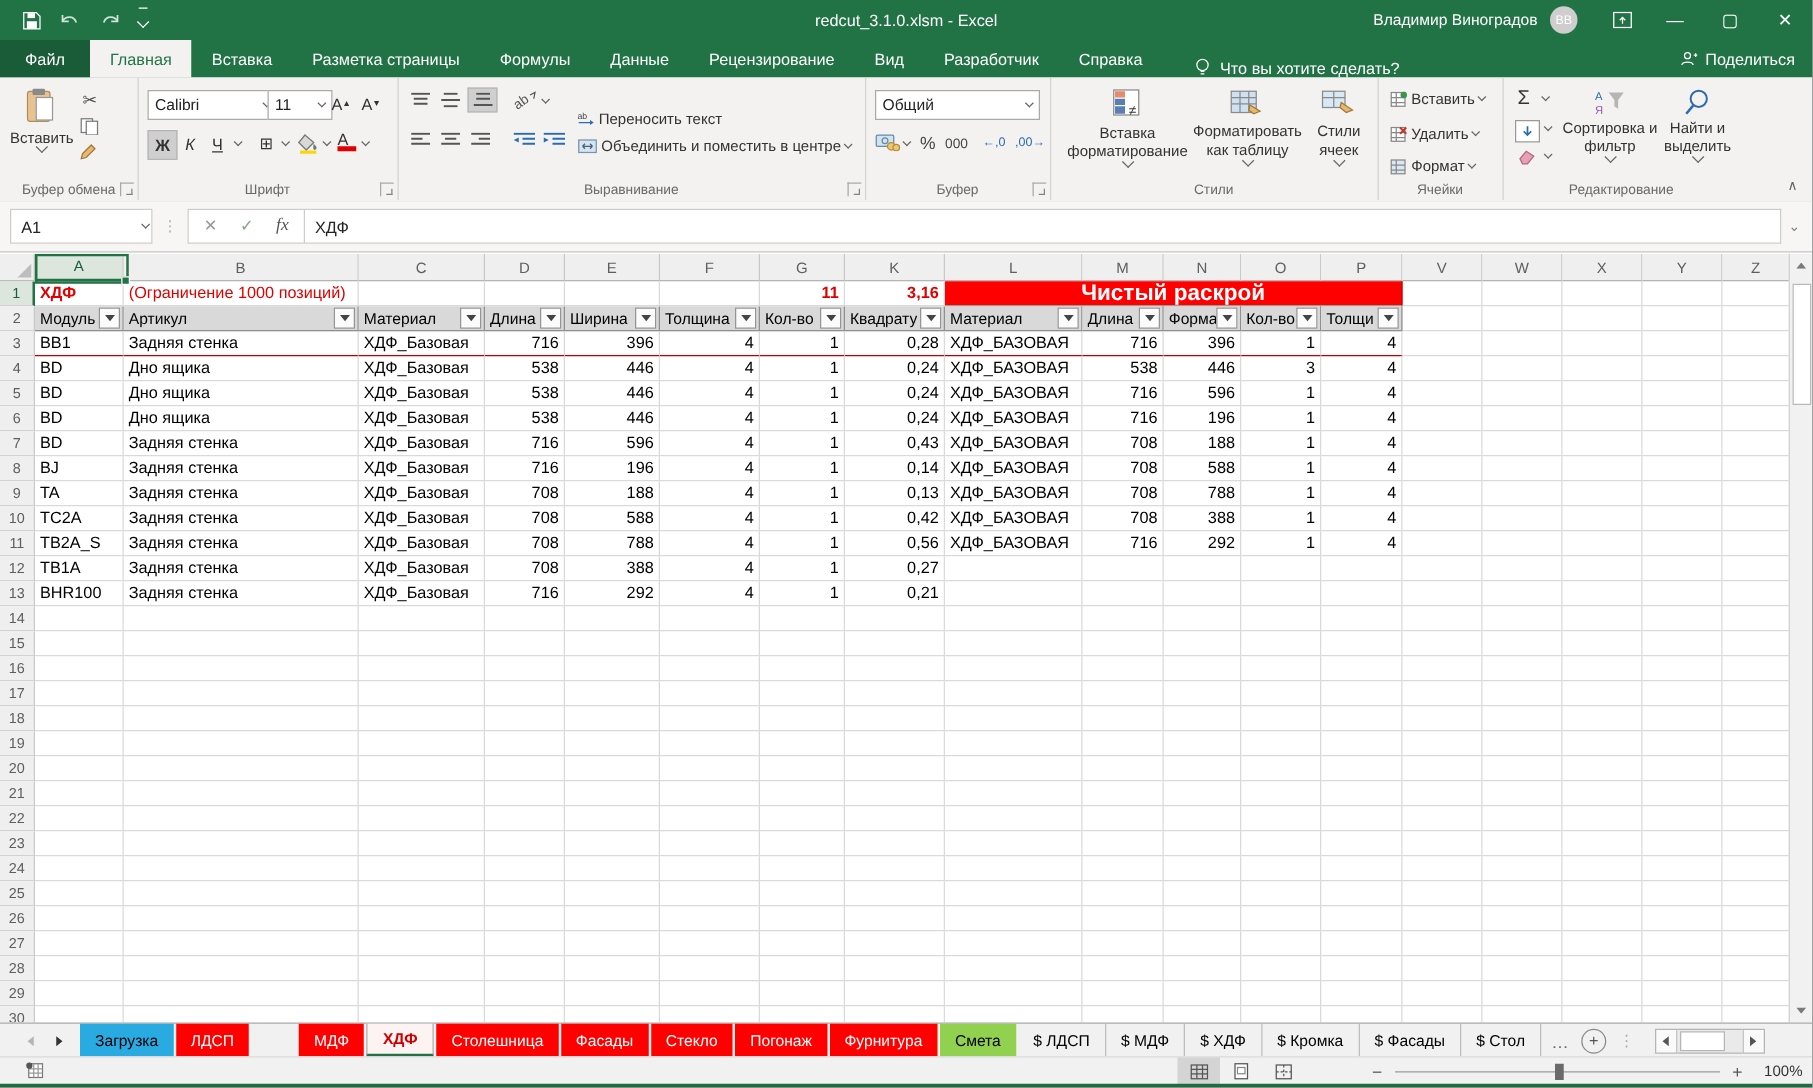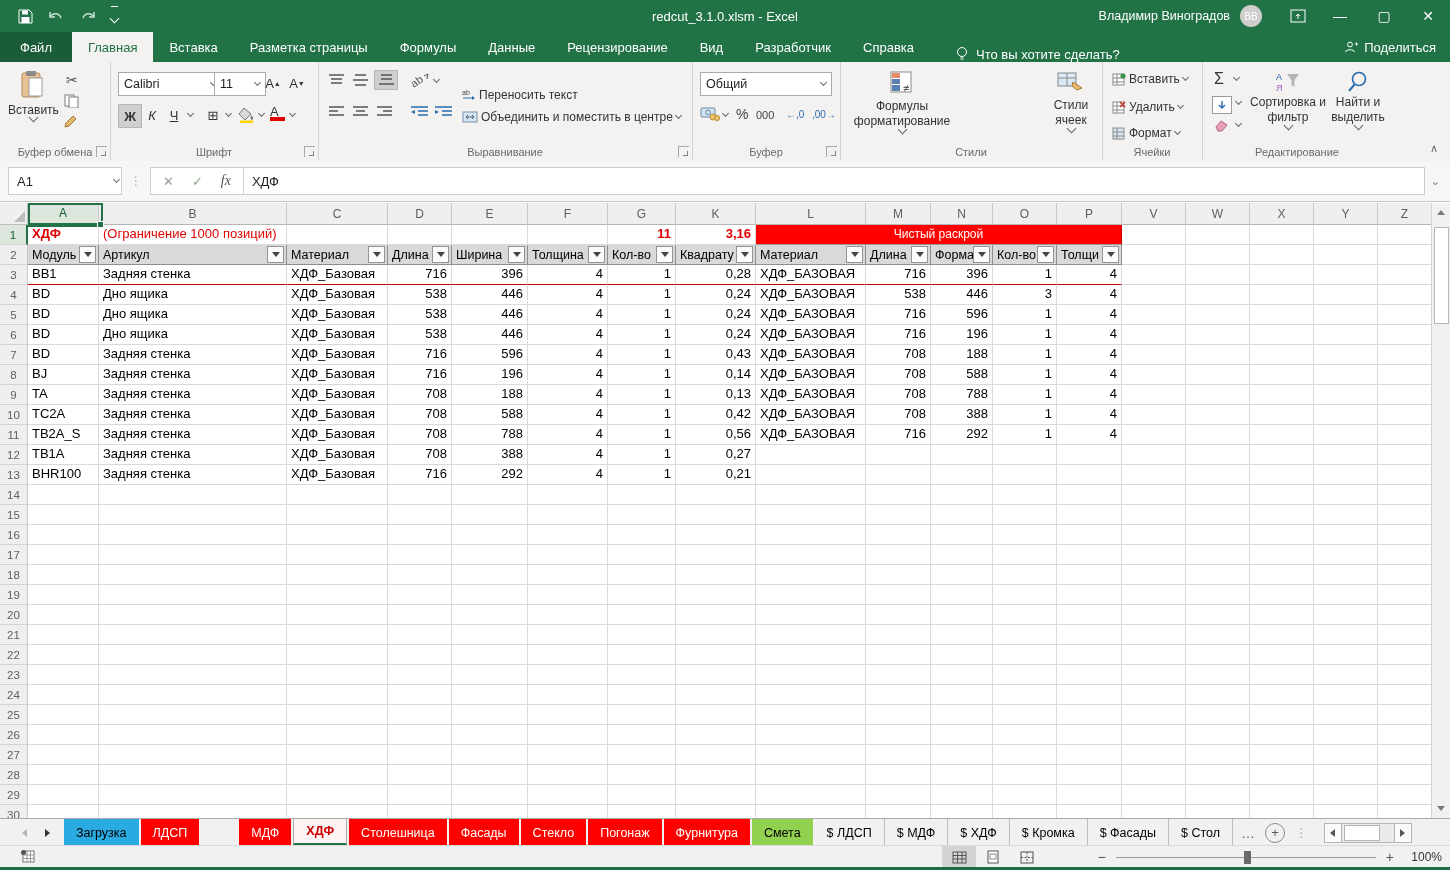--- a/index.html
+++ b/index.html
@@ -62,21 +62,21 @@
   .rowhead{box-sizing:border-box;width:28px;height:20px;background:#efefef;border-right:1px solid #c9c9c9;border-bottom:1px solid #d2d2d2;
            display:flex;align-items:center;justify-content:center;font-size:11.5px;color:#5e5e5e;flex:none;}
   .rowhead.sel{background:#dce6dc;color:#15603a;border-right:2px solid #217346;}
   .cell{box-sizing:border-box;height:20px;border-right:1px solid #dadada;border-bottom:1px solid #dadada;
         font-size:13px;line-height:18px;color:#000;padding:0 4px;overflow:hidden;white-space:nowrap;flex:none;position:relative;}
   .cell.num{text-align:right;}
   .cell.red{color:#e00000;}
   .cell.bold{font-weight:bold;}
   .cell.ovf{overflow:visible;z-index:3;}
   .cell.rl{border-bottom:1px solid #c00000;}
-  .merged{box-sizing:border-box;height:20px;background:#ff0000;color:#fff;font-weight:normal;font-size:12px;line-height:19px;
+  .merged{box-sizing:border-box;height:20px;background:#ff0000;color:#fff;font-weight:bold;font-size:18px;line-height:19px;
           text-align:center;border-right:1px solid #cc0000;border-bottom:1px solid #9a9a9a;flex:none;}
   .fcell{box-sizing:border-box;height:20px;background:#d9d9d9;border-right:1px solid #8f8f8f;border-bottom:1px solid #8f8f8f;
          display:flex;align-items:center;justify-content:space-between;font-size:12.5px;color:#000;padding:0 2px 0 4px;flex:none;overflow:hidden;}
   .fcell span{overflow:hidden;white-space:nowrap;}
   .fbtn{width:15px;height:15px;background:#fbfbfb;border:1px solid #949494;display:flex;align-items:center;justify-content:center;flex:none;}
   .fbtn:after{content:"";border-left:4px solid transparent;border-right:4px solid transparent;border-top:5px solid #444;}
   .activecell{position:absolute;border:2px solid #217346;pointer-events:none;z-index:4;}
   .fillhandle{position:absolute;right:-3px;bottom:-3px;width:5px;height:5px;background:#217346;border:1px solid #fff;}
   
   .vscroll{position:absolute;right:0;top:203px;width:18px;height:615px;background:#f1f1f1;border-left:1px solid #d4d4d4;}
@@ -340,21 +340,30 @@
 
     <div class="rgroup" style="left:840px;width:262px">
       <div class="bigbtn" style="position:absolute;left:14px;top:8px;width:96px">
         <svg width="26" height="26" viewBox="0 0 26 26">
             <rect x="2" y="2" width="20" height="20" fill="#fff" stroke="#8a8a8a"></rect>
             <rect x="3" y="3" width="8" height="5" fill="#e48b6a"></rect>
             <rect x="3" y="9" width="8" height="5" fill="#5a7fb5"></rect>
             <rect x="3" y="15" width="8" height="6" fill="#5a7fb5"></rect>
             <text x="14" y="22" font-size="11" fill="#333">≠</text>
           </svg>
-        <span style="text-align:center;line-height:1.25;margin-top:3px">Формулы форматирование</span>
+        <span style="text-align:center;line-height:1.25;margin-top:3px">Вставка форматирование</span>
+        <span class="chev"></span>
+      </div>
+      <div class="bigbtn" style="position:absolute;left:114px;top:8px;width:88px">
+        <svg width="28" height="26" viewBox="0 0 28 26">
+            <rect x="1" y="3" width="20" height="17" fill="#cfe0f1" stroke="#8a8a8a"></rect>
+            <path d="M1 8h20M1 13h20M8 3v17M15 3v17" stroke="#8a8a8a"></path>
+            <path d="M16 14l8 5-5 2-4-3z" fill="#e7b86d" stroke="#a2783a"></path>
+          </svg>
+        <span style="text-align:center;line-height:1.25;margin-top:2px">Форматировать как таблицу</span>
         <span class="chev"></span>
       </div>
       <div class="bigbtn" style="position:absolute;left:204px;top:8px;width:54px">
         <svg width="28" height="26" viewBox="0 0 28 26">
             <rect x="1" y="3" width="18" height="13" fill="#d8e8f5" stroke="#8a8a8a"></rect>
             <path d="M1 8h18M10 3v13" stroke="#8a8a8a"></path>
             <path d="M16 12l9 6-5 2-5-4z" fill="#e7b86d" stroke="#a2783a"></path>
           </svg>
         <span style="text-align:center;line-height:1.25;margin-top:2px">Стили ячеек</span>
         <span class="chev"></span>

